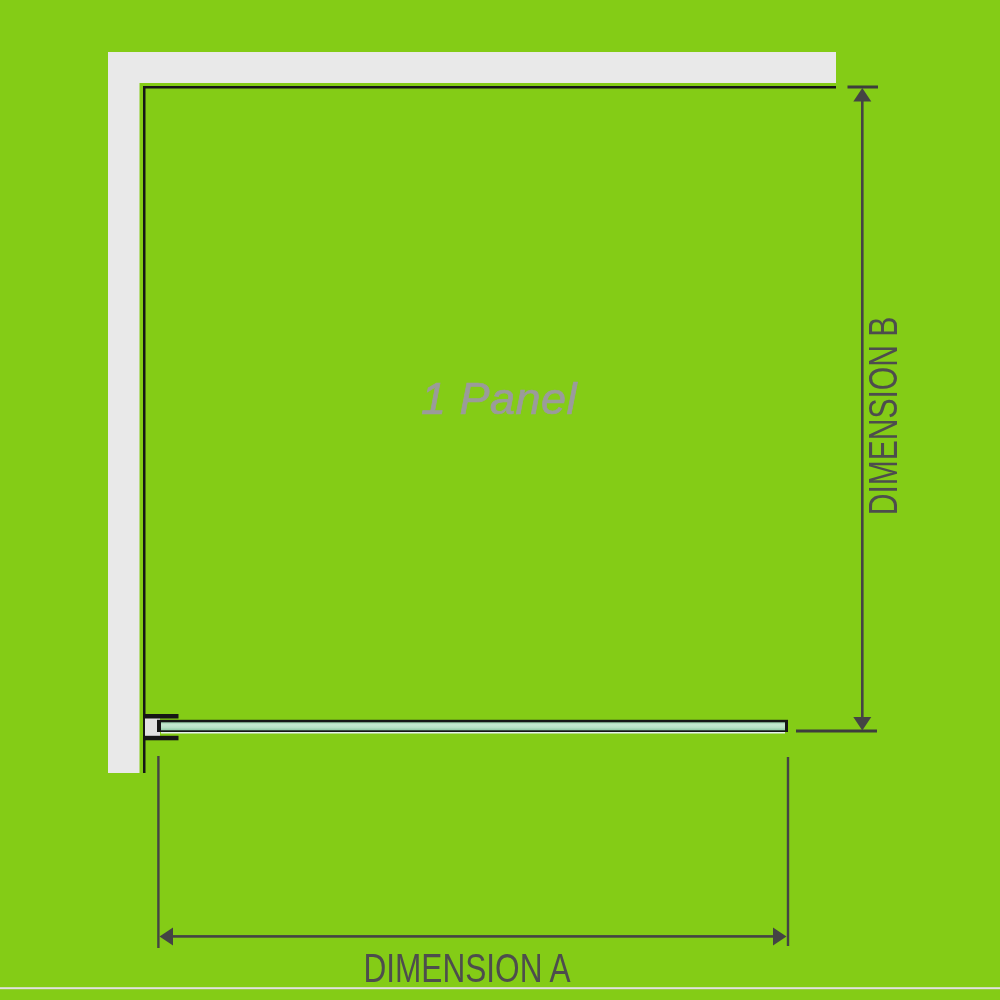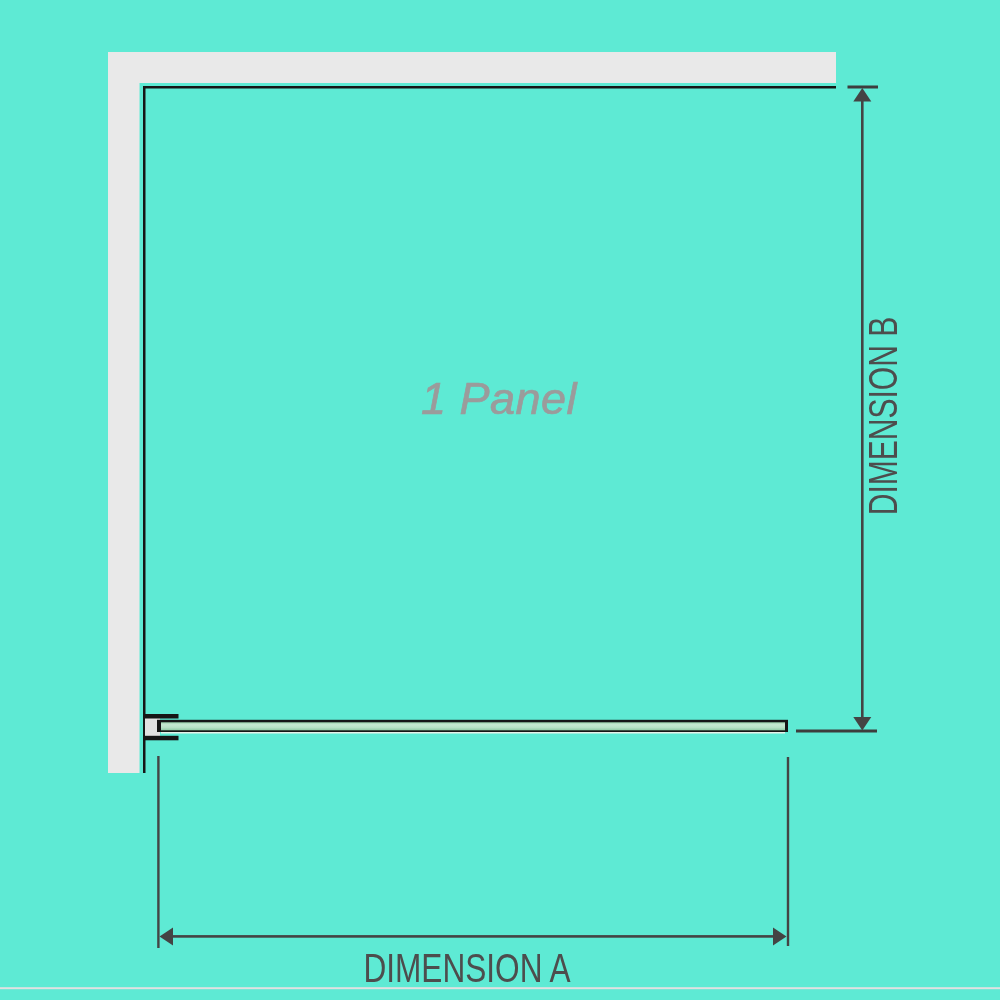--- a/index.html
+++ b/index.html
@@ -1,16 +1,16 @@
 <!DOCTYPE html>
 <html><head>
 <meta charset="utf-8">
 <style>
   html,body{margin:0;padding:0;background:#ffffff;}
-  .page{position:relative;width:1000px;height:1000px;background:#5eead4;overflow:hidden;
+  .page{position:relative;width:1000px;height:1000px;background:#84cc16;overflow:hidden;
         font-family:"Liberation Sans", sans-serif;}
   svg{position:absolute;left:0;top:0;}
 </style>
 </head>
 <body>
 <div class="page">
 <svg width="1000" height="1000" viewBox="0 0 1000 1000">
   <defs>
     <linearGradient id="glassg" x1="0" y1="0" x2="0" y2="1">
       <stop offset="0%" stop-color="#9ed6b0"></stop>

